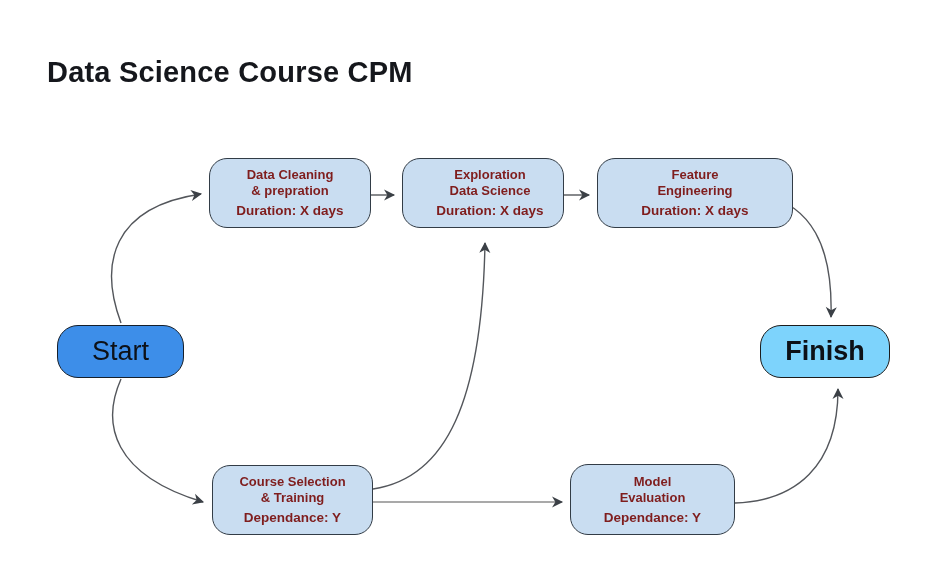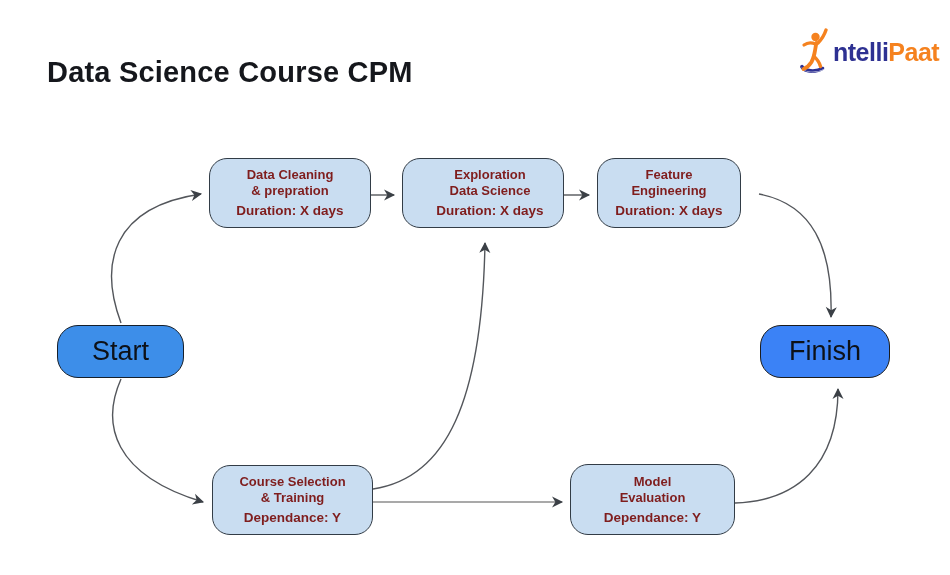--- a/index.html
+++ b/index.html
@@ -26,56 +26,37 @@
     text-align:center;color:#7f1d1d;
   }
   .task .t{font-weight:700;font-size:13px;line-height:16px;}
   .task .s{font-weight:600;font-size:13.5px;line-height:17px;margin-top:3px;}
   .terminal{
     border:1.8px solid #16202c;border-radius:21px;
     display:flex;align-items:center;justify-content:center;
     font-size:27px;font-weight:500;color:#0d1117;
   }
   .start{background:#3d8ee9;}
-  .finish{background:#3b82f6;border-color:#1c1c1c;}
+  .finish{background:#7dd3fc;border-color:#1c1c1c;font-weight:bold;}
   
   #n-data-cleaning {left:209px;top:146px;width:162px;height:70px;}
   #n-exploration   {left:402px;top:146px;width:162px;height:70px;padding-left:14px;}
-  #n-feature       {left:597px;top:146px;width:144px;height:70px;}
+  #n-feature       {left:597px;top:146px;width:196px;height:70px;}
   #n-start         {left:57px; top:313px;width:127px;height:53px;}
   #n-finish        {left:760px;top:313px;width:130px;height:53px;}
   #n-model-sel     {left:212px;top:453px;width:161px;height:70px;}
   #n-model-eval    {left:570px;top:452px;width:165px;height:71px;}
 </style>
 </head>
 <body>
 
 <div class="canvas">
 
   <div class="page-title">Data Science Course CPM</div>
 
-  <div class="logo">
-    <svg width="36" height="48" viewBox="0 0 36 48">
-
-      <path d="M2 37 C2 44 14 47 26 41 C17 47 4 46 1 39 Z" fill="#2e3192"></path>
-      <path d="M3 38 C6 43 16 44 24 40" fill="none" stroke="#2e3192" stroke-width="2.6" stroke-linecap="round"></path>
-
-      <path d="M27 2 C25 8 22 12 19 15" fill="none" stroke="#f5821f" stroke-width="3.4" stroke-linecap="round"></path>
-
-      <circle cx="16.5" cy="9" r="4.2" fill="#f5821f"></circle>
-
-      <path d="M5 17 C9 14 13 14.5 16.5 16" fill="none" stroke="#f5821f" stroke-width="3.2" stroke-linecap="round"></path>
-
-      <path d="M17.5 15 C15.5 22 16.5 27 12.5 34 C10 38 7 40 4.5 41" fill="none" stroke="#f5821f" stroke-width="3.8" stroke-linecap="round"></path>
-
-      <path d="M14.5 28 C18 31 20.5 34.5 21.5 38.5" fill="none" stroke="#f5821f" stroke-width="3.4" stroke-linecap="round"></path>
-    </svg>
-    <span class="lg-blue">ntelli</span>
-    <span class="lg-orange">Paat</span>
-  </div>
 
   <svg class="edges" viewBox="0 0 950 575">
     <defs>
       <marker id="ah" viewBox="0 0 12 12" refX="10" refY="6" markerWidth="9.5" markerHeight="9.5" orient="auto">
         <path d="M1 1 L11 6 L1 11 L4 6 Z" fill="#3b4046"></path>
       </marker>
     </defs>
     <g fill="none" stroke="#53565b" stroke-width="1.4">
       <path d="M121 311 C99 252 112 195 201 182" marker-end="url(#ah)"></path>
       <path d="M371 183 L394 183" marker-end="url(#ah)"></path>

